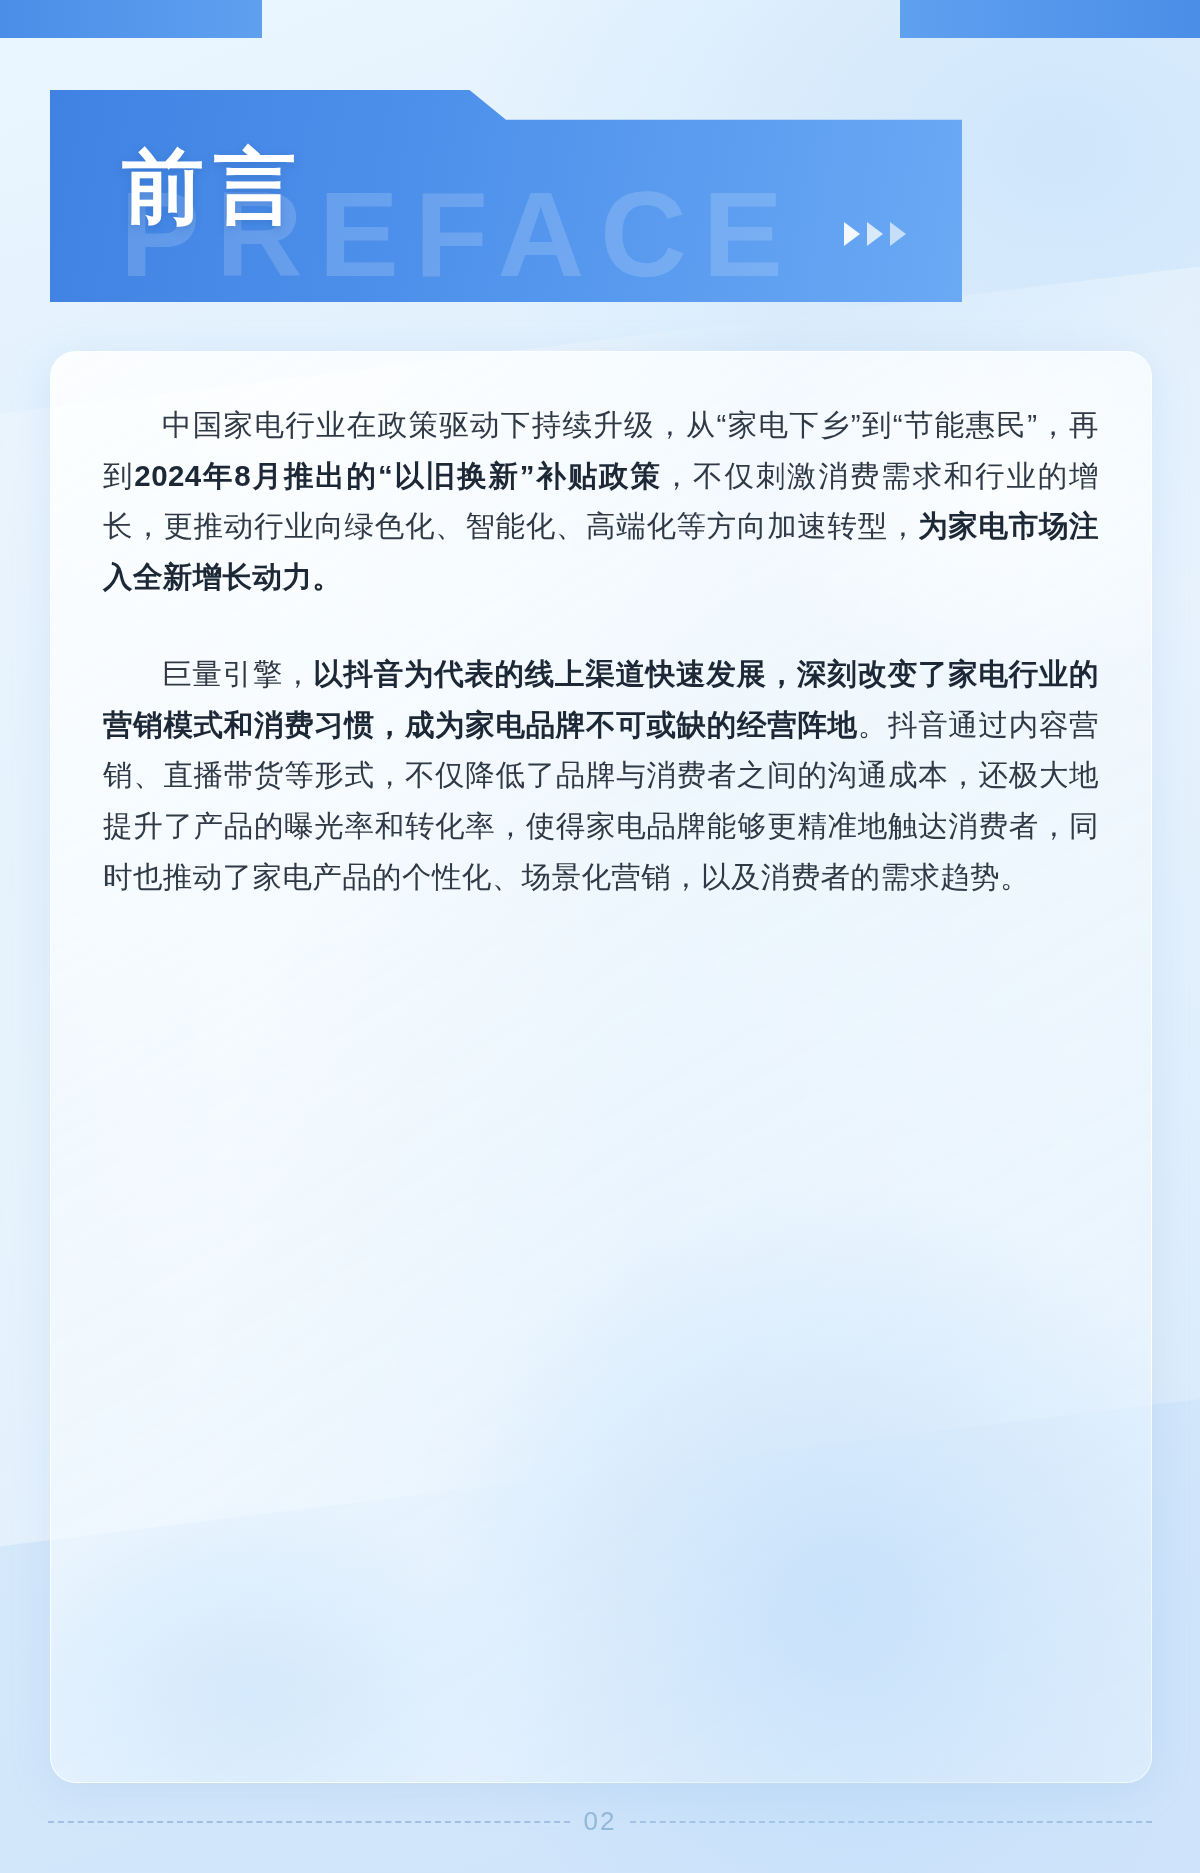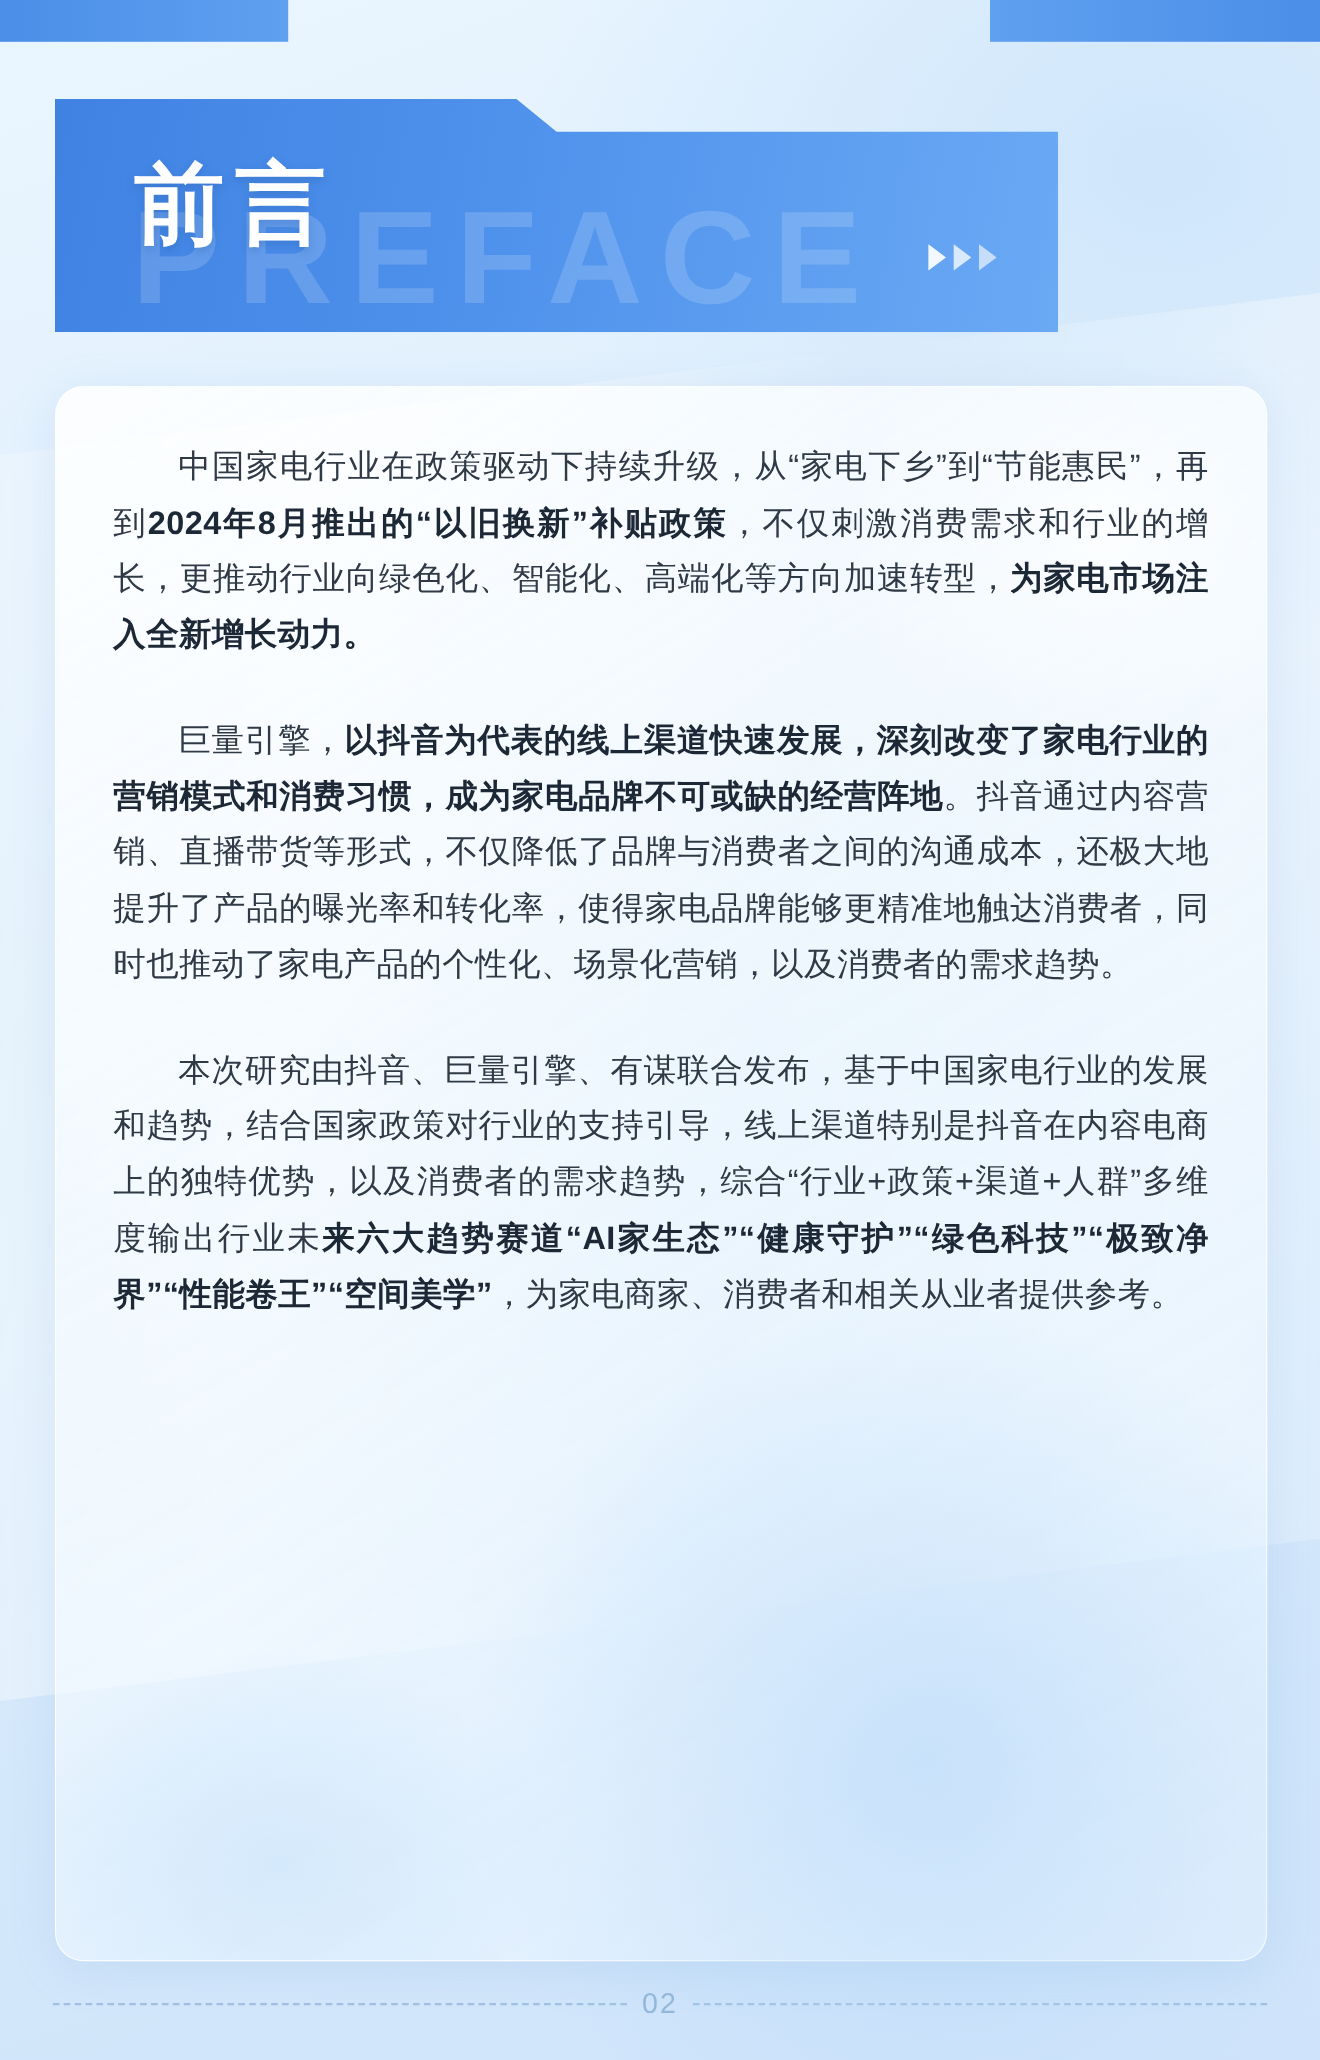--- a/index.html
+++ b/index.html
@@ -207,21 +207,20 @@
         <i></i>
     </div>
   </div>
 
   <div class="card">
     <div class="card-glow"></div>
     <div class="card-glow2"></div>
     <div class="card-inner">
       <p class="para"><span>中国家电行业在政策驱动下持续升级，从“家电下乡”到“节能惠民”，再到</span><b>2024年8月推出的“以旧换新”补贴政策</b><span>，不仅刺激消费需求和行业的增长，更推动行业向绿色化、智能化、高端化等方向加速转型，</span><b>为家电市场注入全新增长动力。</b></p>
       <p class="para"><span>巨量引擎，</span><b>以抖音为代表的线上渠道快速发展，深刻改变了家电行业的营销模式和消费习惯，成为家电品牌不可或缺的经营阵地</b><span>。抖音通过内容营销、直播带货等形式，不仅降低了品牌与消费者之间的沟通成本，还极大地提升了产品的曝光率和转化率，使得家电品牌能够更精准地触达消费者，同时也推动了家电产品的个性化、场景化营销，以及消费者的需求趋势。</span></p>
-      <p class="para"><span>本次研究由抖音、巨量引擎、有谋联合发布，基于中国家电行业的发展和趋势，结合国家政策对行业的支持引导，线上渠道特别是抖音在内容电商上的独特优势，以及消费者的需求趋势，综合“行业+政策+渠道+人群”多维度输出行业未</span><b>来六大趋势赛道“AI家生态”“健康守护”“绿色科技”“极致净界”“性能卷王”“空间美学”</b><span>，为家电商家、消费者和相关从业者提供参考。</span></p>
     </div>
   </div>
 
   <div class="footer">
     <div class="dash"></div>
     <div class="page-num">02</div>
     <div class="dash"></div>
   </div>
 
 </div>

